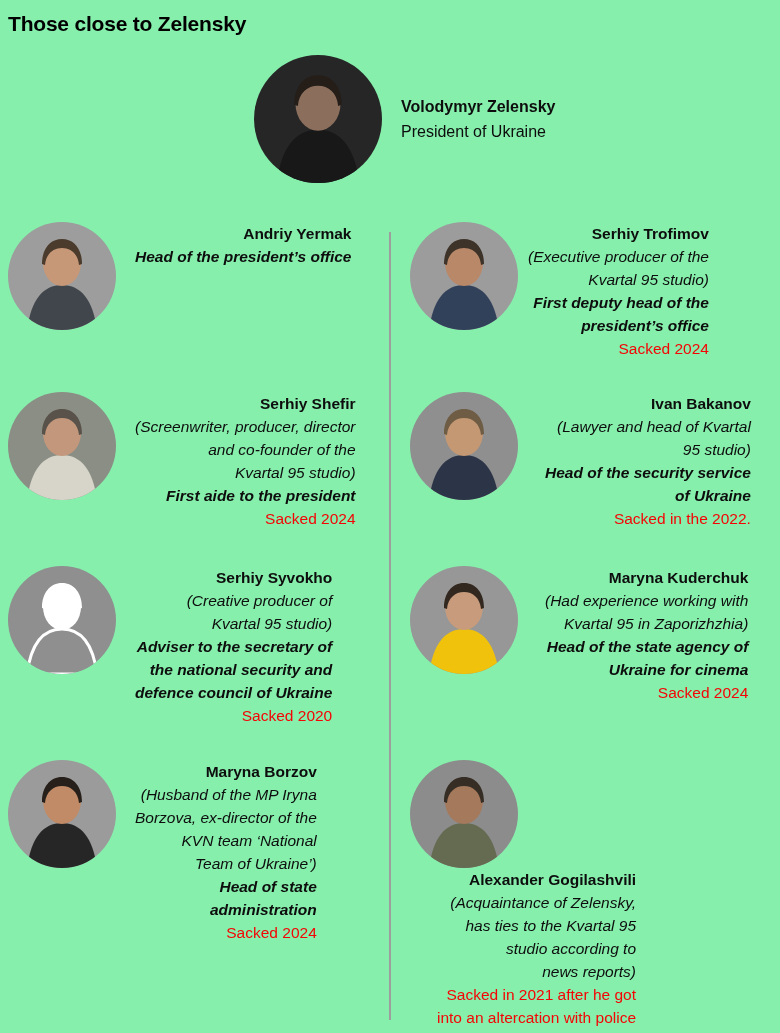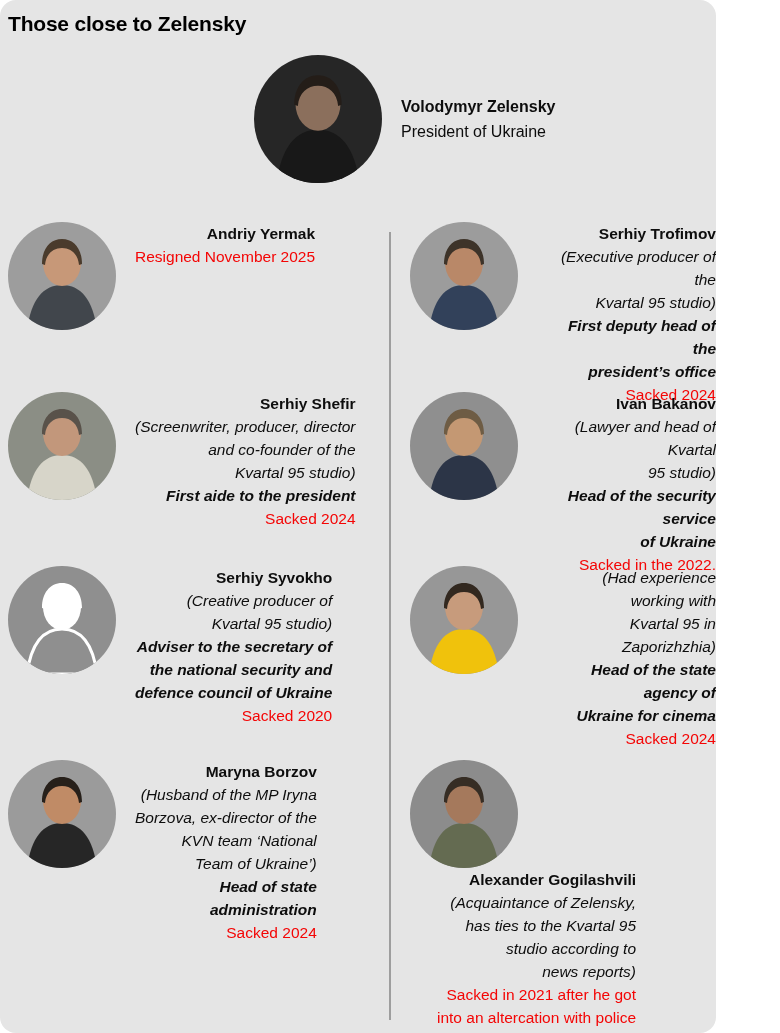--- a/index.html
+++ b/index.html
@@ -2,21 +2,21 @@
 <html style="--red: #f40505; --divider: #9e9e9e;"><head>
 <meta charset="utf-8">
 <style>
   :root{
     --red:#f40505;
     --ink:#0d0d0d;
     --divider:#9e9e9e;
   }
   html,body{margin:0;padding:0;background:#fff;}
   body{font-family:"Liberation Sans","DejaVu Sans",sans-serif;color:var(--ink);}
-  .canvas{position:relative;width:716px;height:1033px;background:#e5e5e5;overflow:hidden;border-radius:16px;}
+  .canvas{position:relative;width:780px;height:1033px;background:#86efac;overflow:hidden;}
 
   .title{
     position:absolute;left:8px;top:12px;margin:0;
     font-size:21px;font-weight:bold;letter-spacing:-0.2px;color:#000;
   }
 
   .photo{
     border-radius:50%;overflow:hidden;flex:0 0 auto;
     width:108px;height:108px;
   }
@@ -72,21 +72,21 @@
   <div id="entries">
       <div class="entry" style="left: 8px; top: 222px;">
         <div class="photo">
           <svg width="108" height="108" viewBox="0 0 108 108">
             <rect x="0" y="0" width="108" height="108" fill="#9d9d9d"></rect>
             <path d="M54 63 C35 63 23 78 19 108 L89 108 C85 78 73 63 54 63 Z" fill="#41464c"></path>
             <ellipse cx="54" cy="41" rx="19" ry="23" fill="#c79878"></ellipse>
             <path d="M54 17 c-12 0 -20 10 -20 25 l3 1 c1 -11 8 -17 17 -17 s16 6 17 17 l3 -1 c0 -15 -8 -25 -20 -25 z" fill="#4a3b2c"></path>
           </svg>
         </div>
-        <div class="txt" style="margin-left:19px"><div class="p-name">Andriy Yermak</div><div class="p-status">Resigned November 2025</div></div>
+        <div class="txt" style="margin-left:19px"><div class="p-name">Andriy Yermak</div><div class="p-pos">Head of the president’s office</div></div>
       </div>
       <div class="entry" style="left: 8px; top: 392px;">
         <div class="photo">
           <svg width="108" height="108" viewBox="0 0 108 108">
             <rect x="0" y="0" width="108" height="108" fill="#8b8e85"></rect>
             <path d="M54 63 C35 63 23 78 19 108 L89 108 C85 78 73 63 54 63 Z" fill="#d7d5c9"></path>
             <ellipse cx="54" cy="41" rx="19" ry="23" fill="#c2977b"></ellipse>
             <path d="M54 17 c-12 0 -20 10 -20 25 l3 1 c1 -11 8 -17 17 -17 s16 6 17 17 l3 -1 c0 -15 -8 -25 -20 -25 z" fill="#59524a"></path>
           </svg>
         </div>
@@ -125,21 +125,21 @@
       </div>
       <div class="entry" style="left: 410px; top: 222px;">
         <div class="photo">
           <svg width="108" height="108" viewBox="0 0 108 108">
             <rect x="0" y="0" width="108" height="108" fill="#9c9c9c"></rect>
             <path d="M54 63 C35 63 23 78 19 108 L89 108 C85 78 73 63 54 63 Z" fill="#32415a"></path>
             <ellipse cx="54" cy="41" rx="19" ry="23" fill="#b98868"></ellipse>
             <path d="M54 17 c-12 0 -20 10 -20 25 l3 1 c1 -11 8 -17 17 -17 s16 6 17 17 l3 -1 c0 -15 -8 -25 -20 -25 z" fill="#3d3329"></path>
           </svg>
         </div>
-        <div class="txt" style="margin-left:38px"><div class="p-name">Serhiy Trofimov</div><div class="p-desc">(Executive producer of the
+        <div class="txt" style="margin-left:10px"><div class="p-name">Serhiy Trofimov</div><div class="p-desc">(Executive producer of the
 Kvartal 95 studio)</div><div class="p-pos">First deputy head of the
 president’s office</div><div class="p-status">Sacked 2024</div></div>
       </div>
       <div class="entry" style="left: 410px; top: 392px;">
         <div class="photo">
           <svg width="108" height="108" viewBox="0 0 108 108">
             <rect x="0" y="0" width="108" height="108" fill="#8f8f8f"></rect>
             <path d="M54 63 C35 63 23 78 19 108 L89 108 C85 78 73 63 54 63 Z" fill="#2c3547"></path>
             <ellipse cx="54" cy="41" rx="19" ry="23" fill="#c49873"></ellipse>
             <path d="M54 17 c-12 0 -20 10 -20 25 l3 1 c1 -11 8 -17 17 -17 s16 6 17 17 l3 -1 c0 -15 -8 -25 -20 -25 z" fill="#6e5c44"></path>
@@ -151,21 +151,21 @@
       </div>
       <div class="entry" style="left: 410px; top: 566px;">
         <div class="photo">
           <svg width="108" height="108" viewBox="0 0 108 108">
             <rect x="0" y="0" width="108" height="108" fill="#979797"></rect>
             <path d="M54 63 C35 63 23 78 19 108 L89 108 C85 78 73 63 54 63 Z" fill="#f0c20c"></path>
             <ellipse cx="54" cy="41" rx="19" ry="23" fill="#c79b7c"></ellipse>
             <path d="M54 17 c-12 0 -20 10 -20 25 l3 1 c1 -11 8 -17 17 -17 s16 6 17 17 l3 -1 c0 -15 -8 -25 -20 -25 z" fill="#32281f"></path>
           </svg>
         </div>
-        <div class="txt" style="margin-left:27px"><div class="p-desc">(Had experience working with
+        <div class="txt" style="margin-left:27px"><div class="p-name">Maryna Kuderchuk</div><div class="p-desc">(Had experience working with
 Kvartal 95 in Zaporizhzhia)</div><div class="p-pos">Head of the state agency of
 Ukraine for cinema</div><div class="p-status">Sacked 2024</div></div>
       </div>
       <div class="entry" style="left: 410px; top: 760px; flex-direction: column;">
         <div class="photo">
           <svg width="108" height="108" viewBox="0 0 108 108">
             <rect x="0" y="0" width="108" height="108" fill="#8c8c8c"></rect>
             <path d="M54 63 C35 63 23 78 19 108 L89 108 C85 78 73 63 54 63 Z" fill="#646b51"></path>
             <ellipse cx="54" cy="41" rx="19" ry="23" fill="#a5795c"></ellipse>
             <path d="M54 17 c-12 0 -20 10 -20 25 l3 1 c1 -11 8 -17 17 -17 s16 6 17 17 l3 -1 c0 -15 -8 -25 -20 -25 z" fill="#362d24"></path>

